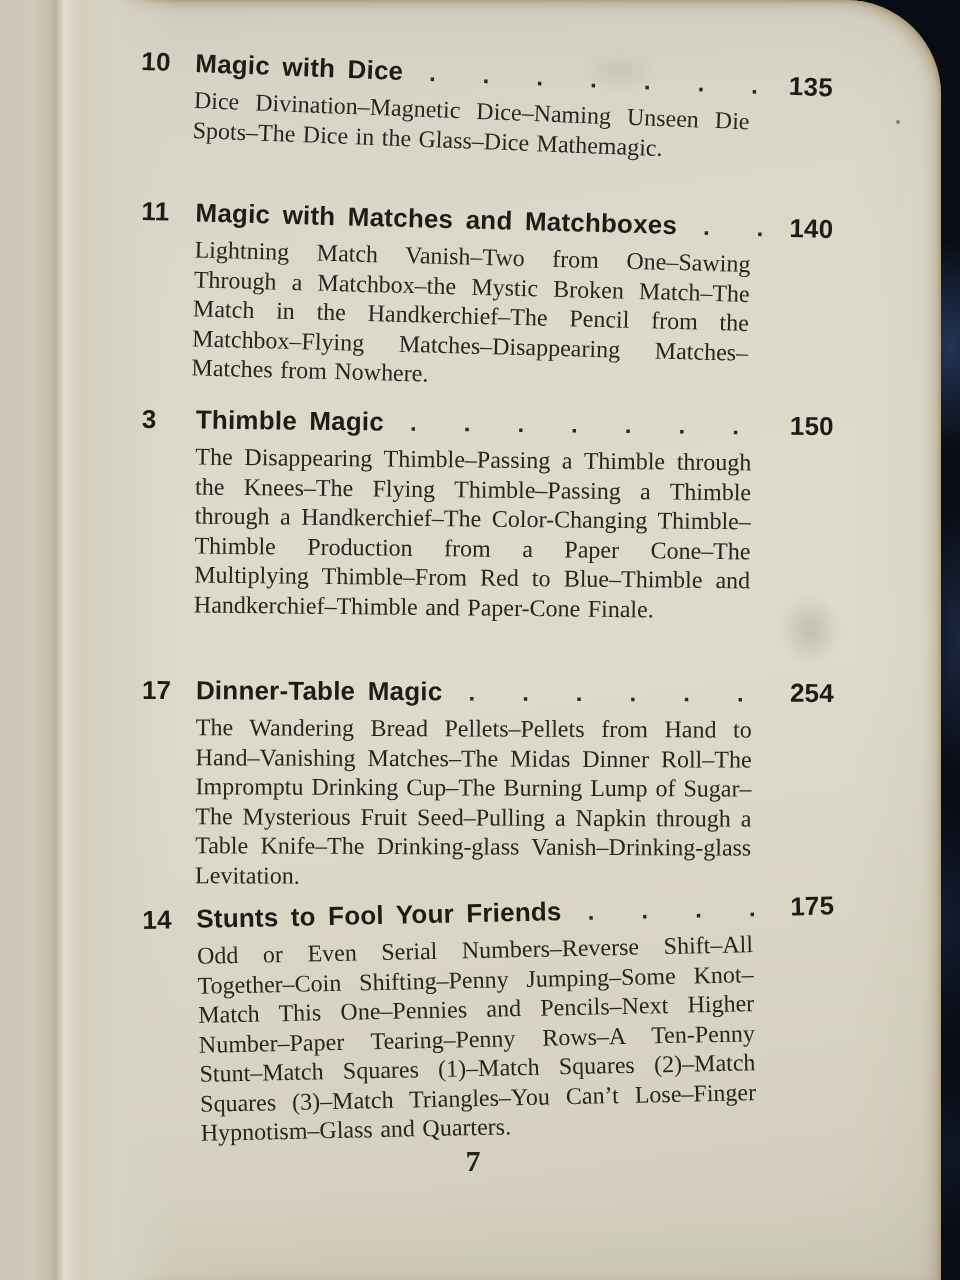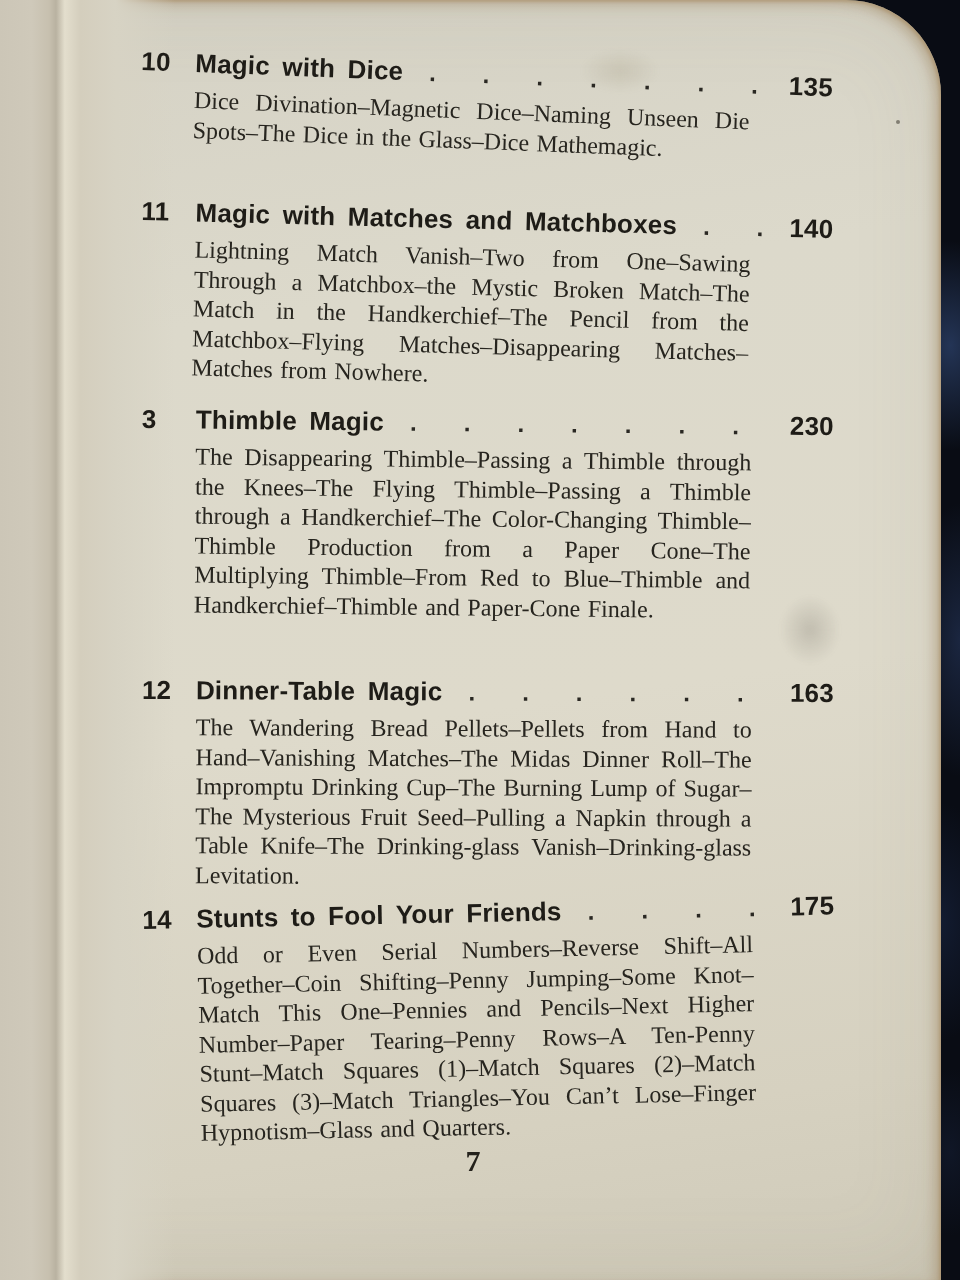--- a/index.html
+++ b/index.html
@@ -125,31 +125,31 @@
           <span class="pg">140</span>
         </div>
         <p class="desc">Lightning Match Vanish–Two from One–Sawing Through a Matchbox–the Mystic Broken Match–The Match in the Handkerchief–The Pencil from the Matchbox–Flying Matches–Disappearing Matches–Matches from Nowhere.</p>
       </section>
 
       <section class="entry e2">
         <div class="t-row">
           <span class="num">3</span>
           <span class="title">Thimble Magic</span>
           <span class="dots">. . . . . . . .</span>
-          <span class="pg">230</span>
+          <span class="pg">150</span>
         </div>
         <p class="desc">The Disappearing Thimble–Passing a Thimble through the Knees–The Flying Thimble–Passing a Thimble through a Handkerchief–The Color-Changing Thimble–Thimble Production from a Paper Cone–The Multiplying Thimble–From Red to Blue–Thimble and Handkerchief–Thimble and Paper-Cone Finale.</p>
       </section>
 
       <section class="entry e3">
         <div class="t-row">
-          <span class="num">12</span>
+          <span class="num">17</span>
           <span class="title">Dinner-Table Magic</span>
           <span class="dots">. . . . . . .</span>
-          <span class="pg">163</span>
+          <span class="pg">254</span>
         </div>
         <p class="desc">The Wandering Bread Pellets–Pellets from Hand to Hand–Vanishing Matches–The Midas Dinner Roll–The Impromptu Drinking Cup–The Burning Lump of Sugar–The Mysterious Fruit Seed–Pulling a Napkin through a Table Knife–The Drinking-glass Vanish–Drinking-glass Levitation.</p>
       </section>
 
       <section class="entry e4">
         <div class="t-row">
           <span class="num">14</span>
           <span class="title">Stunts to Fool Your Friends</span>
           <span class="dots">. . . . .</span>
           <span class="pg">175</span>

